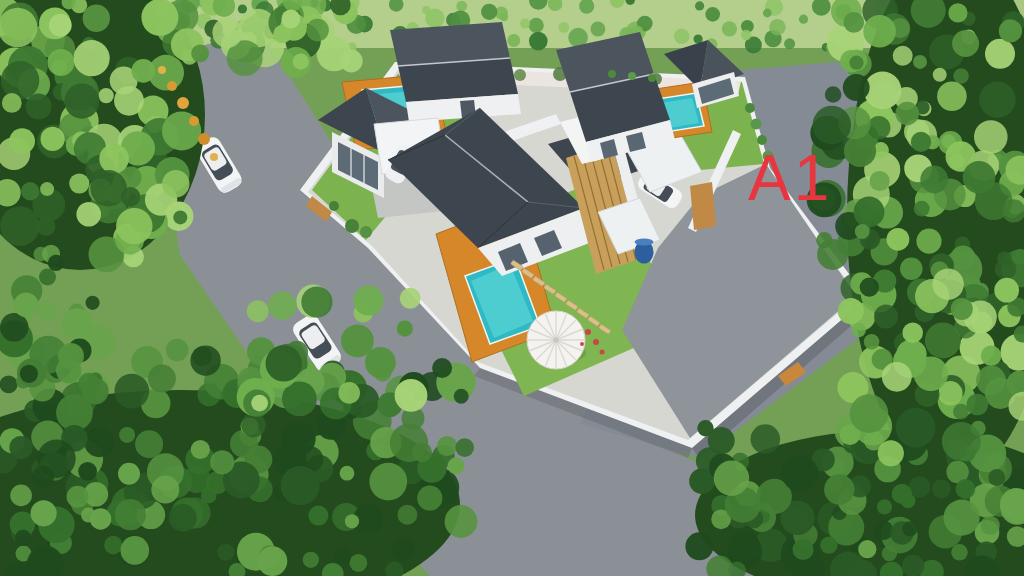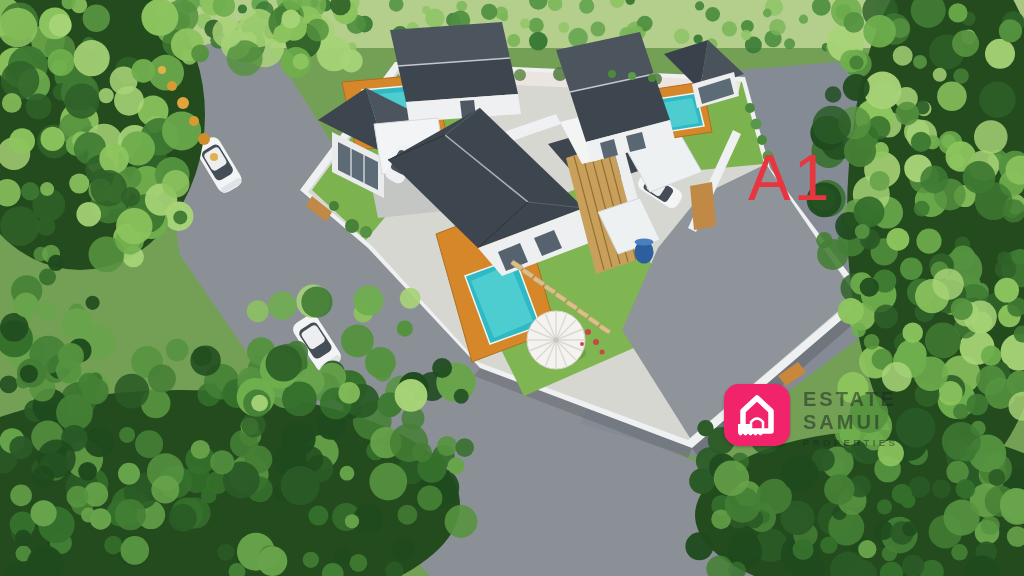--- a/index.html
+++ b/index.html
@@ -1,18 +1,19 @@
 <!DOCTYPE html>
 <html><head>
 <meta charset="utf-8">
 <style>
   html,body{margin:0;padding:0;background:#222;}
   #stage{
     position:relative;width:1024px;height:576px;overflow:hidden;
     font-family:"Liberation Sans", sans-serif;
+    text-align:center;
     --road:#8b9097; --wall:#eef0f1; --roof:#3d454e; --roofLight:#4c545e;
     --pool:#2fb9c4; --poolLight:#5ad4d6; --deck:#d6872a; --lawn:#7cb34f;
     --label:#e73640; --logo:#f1246b;
   }
   #scene{position:absolute;left:0;top:0;}
   .unit-label{
     position:absolute;color:var(--label);font-size:64px;line-height:1;
     font-weight:400;letter-spacing:3px;user-select:none;
   }
   #label-a1{left:748px;top:146px;}
@@ -921,27 +922,13 @@
         <circle cx="183" cy="103" r="6" fill="#e0a43a"></circle>
     <circle cx="194" cy="121" r="5" fill="#d79a35"></circle>
         <circle cx="204" cy="139" r="6" fill="#cf8e2e"></circle>
     <circle cx="214" cy="157" r="4" fill="#e0b04a"></circle>
         <circle cx="162" cy="70" r="4" fill="#e0b04a"></circle>
   </g>
 </svg>
 
 <div class="unit-label" id="label-a1">A1</div>
 
-<div id="watermark">
-  <div id="wm-logo" style="background: rgb(241, 36, 107);">
-    <svg width="66" height="62" viewBox="0 0 66 62">
-      <path d="M14 40 L14 49 Q16.5 54 19 49 Q21.5 54 24 49 Q26.5 54 29 49 Q31.5 54 34 49 Q36.5 54 39 49 L39 40 Z" fill="#ffffff"></path>
-      <path d="M27 47 L27 38 Q33 31 39 38 L39 47 Z" fill="#f1246b" stroke="#ffffff" stroke-width="2.5"></path>
-      <path d="M19 27 L33 14 L47 27 L47 47 L19 47 Z" fill="none" stroke="#ffffff" stroke-width="5.5" stroke-linejoin="round"></path>
-    </svg>
-  </div>
-  <div id="wm-text">
-    <div class="l1">ESTATE</div>
-    <div class="l2">SAMUI</div>
-    <div class="l3">PROPERTIES</div>
-  </div>
 </div>
-</div>
 
 </body></html>

